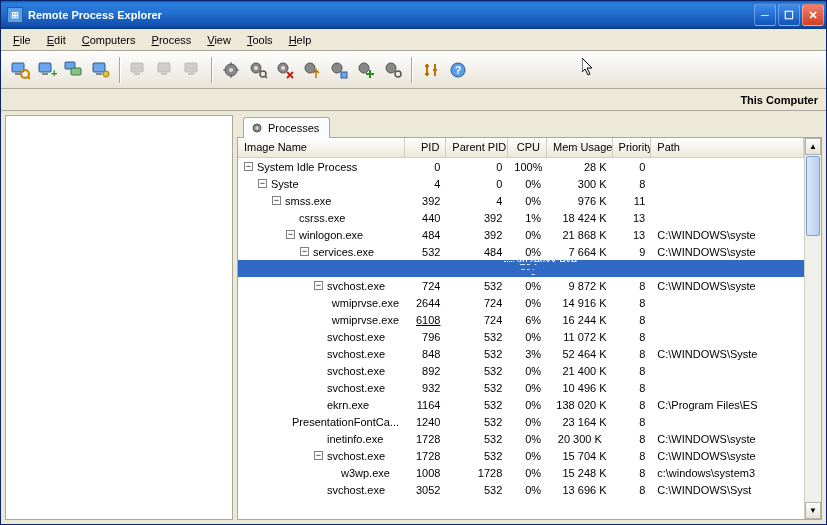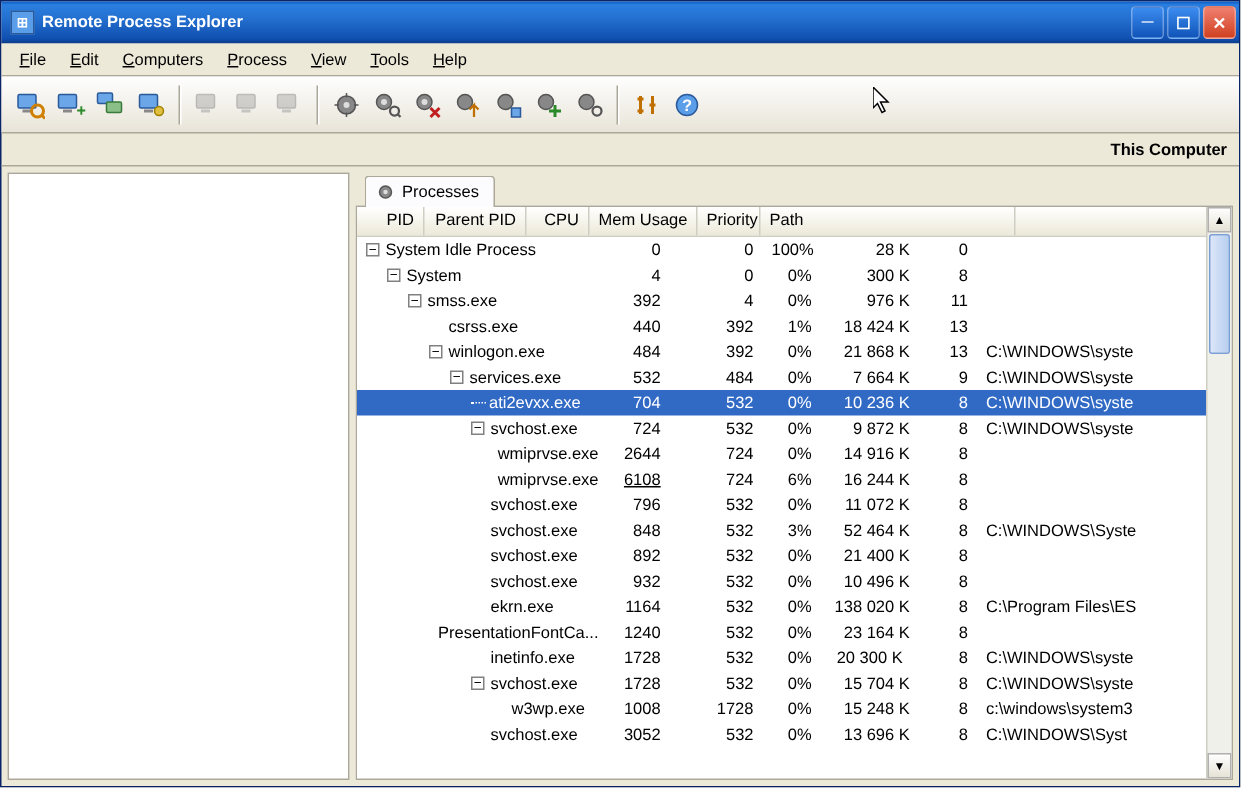--- a/index.html
+++ b/index.html
@@ -34,21 +34,21 @@
 .tabrow { height: 22px; display: flex; align-items: flex-end; padding-left: 6px; }
 .tab { background: #fcfcfe; border: 1px solid #aca899; border-bottom: none; border-top-left-radius: 3px; border-top-right-radius: 3px; padding: 3px 10px 3px 6px; display: flex; align-items: center; gap: 4px; position: relative; top: 1px; }
 .tab .gearico { width: 14px; height: 14px; }
 
 .listarea { flex: 1; background: #ffffff; border: 1px solid #aca899; display: flex; overflow: hidden; }
 .tablewrap { flex: 1; overflow: hidden; }
 .colheaders { height: 20px; background: linear-gradient(to bottom, #ffffff, #ece9d8); display: flex; border-bottom: 1px solid #cecec3; }
 .colh { border-right: 1px solid #cecec3; padding: 3px 6px; overflow: hidden; white-space: nowrap; cursor: default; }
 .rows { overflow: hidden; }
 .row { height: 17px; display: flex; align-items: center; white-space: nowrap; }
-.row.selected { background: #316ac5; color: #ffffff; }
+.row.selected { background: #316ac5; color: #ffffff; flex-direction: column; }
 .row.selected .dotted { border-color: #ffffff; }
 .cell { padding: 0 6px; overflow: hidden; }
 .cell.r { text-align: right; }
 .namecell { display: flex; align-items: center; }
 .tree-toggle { width: 9px; height: 9px; border: 1px solid #808080; background: #fff; color: #000; font-size: 9px; line-height: 7px; text-align: center; margin-right: 4px; display: inline-block; }
 .dotted { border-bottom: 1px dotted #808080; height: 1px; width: 10px; display: inline-block; margin-right: 2px; vertical-align: middle; }
 
 .vscroll { width: 17px; background: #f0f0ea; border-left: 1px solid #cecec3; display: flex; flex-direction: column; }
 .vsbtn { height: 17px; background: linear-gradient(to bottom, #fefefe, #e6e2d6); border: 1px solid #b0b0b0; display: flex; align-items: center; justify-content: center; font-size: 8px; }
 .vsthumb { background: linear-gradient(to right, #dce6f8, #b8cff0); border: 1px solid #7a9ed8; margin: 1px; border-radius: 2px; }
@@ -208,20 +208,21 @@
           <svg class="gearico" viewBox="0 0 14 14">
               <circle cx="7" cy="7" r="4" fill="#888" stroke="#555"></circle>
               <circle cx="7" cy="7" r="1.5" fill="#ddd"></circle>
             </svg>
           <span>Processes</span>
         </div>
       </div>
       <div class="listarea">
         <div class="tablewrap">
           <div class="colheaders" id="colheaders">
+              <div class="colh" style="width: 186px;">Image Name</div>
               <div class="colh" style="width: 45px; text-align: right;">PID</div>
               <div class="colh" style="width: 68px; text-align: right;">Parent PID</div>
               <div class="colh" style="width: 42px; text-align: right;">CPU</div>
               <div class="colh" style="width: 72px; text-align: right;">Mem Usage</div>
               <div class="colh" style="width: 42px; text-align: right;">Priority</div>
               <div class="colh" style="width: 170px;">Path</div>
             </div>
           <div class="rows" id="rows">
               <div class="row">
                 <div class="cell namecell" style="width: 186px;">
@@ -233,21 +234,21 @@
                 <div class="cell r" style="width: 68px;">0</div>
                 <div class="cell r" style="width: 42px;">100%</div>
                 <div class="cell r" style="width: 72px;">28 K</div>
                 <div class="cell r" style="width: 42px;">0</div>
                 <div class="cell" style="width: 170px;"></div>
               </div>
               <div class="row">
                 <div class="cell namecell" style="width: 186px;">
                   <span style="display:inline-block;width:14px"></span>
                   <span class="tree-toggle">−</span>
-                  <span>System</span>
+                  <span>Syste</span>
                 </div>
                 <div class="cell r" style="width: 45px;">4</div>
                 <div class="cell r" style="width: 68px;">0</div>
                 <div class="cell r" style="width: 42px;">0%</div>
                 <div class="cell r" style="width: 72px;">300 K</div>
                 <div class="cell r" style="width: 42px;">8</div>
                 <div class="cell" style="width: 170px;"></div>
               </div>
               <div class="row">
                 <div class="cell namecell" style="width: 186px;">

